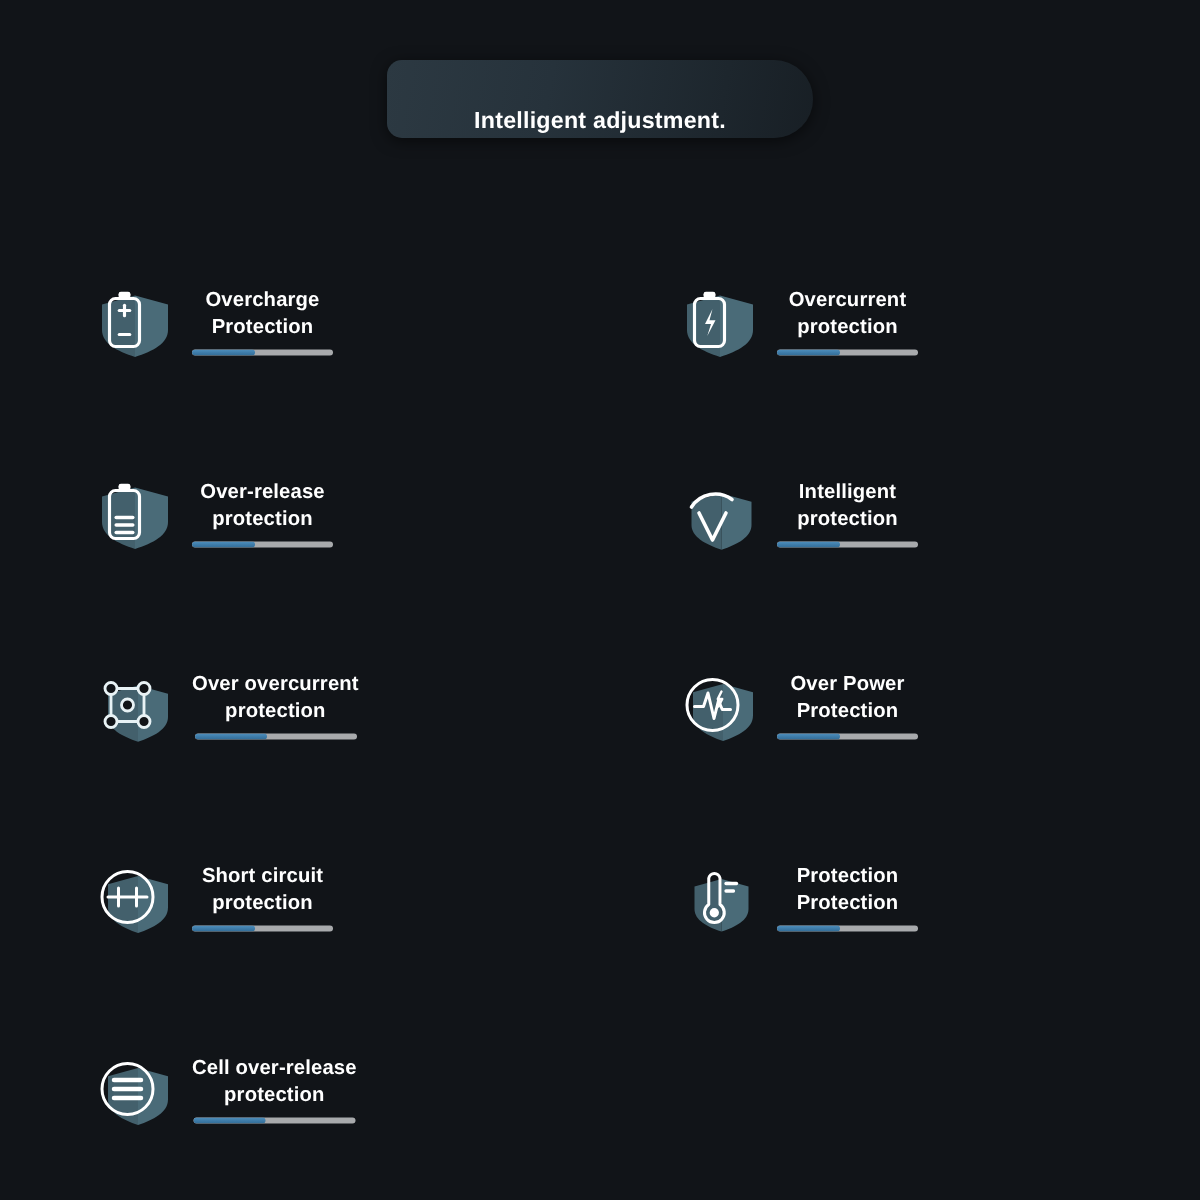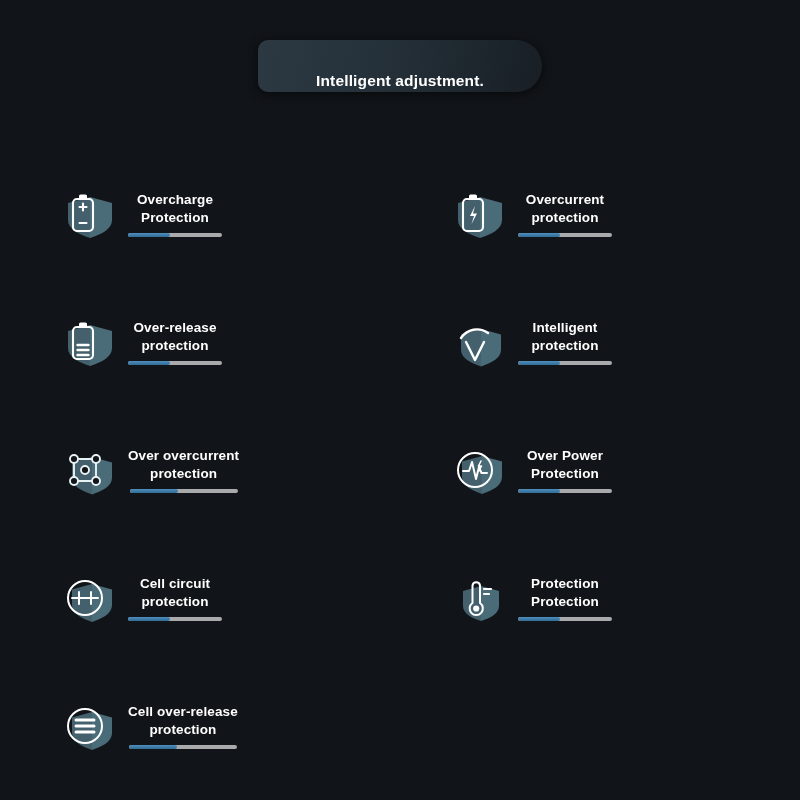--- a/index.html
+++ b/index.html
@@ -280,21 +280,21 @@
           <path d="M32 17 L12 22.5 L12 38 C12 46.5 21.5 51.5 32 55 Z" fill="#4a6b78" opacity="0.88"></path>
         </svg>
         <svg class="glyph" width="62" height="62" viewBox="0 0 62 62" fill="none" stroke="#ffffff" stroke-width="2" stroke-linecap="round" stroke-linejoin="round">
           <circle cx="25" cy="31" r="17"></circle>
           <line x1="12" y1="31" x2="38" y2="31"></line>
           <line x1="19" y1="25" x2="19" y2="37"></line>
           <line x1="31" y1="25" x2="31" y2="37"></line>
         </svg>
       </div>
       <div class="text-block">
-        <div class="label">Cell circuit</div>
+        <div class="label">Short circuit</div>
         <div class="label">protection</div>
         <div class="bar">
             <i style="width: 45%;"></i>
           </div>
       </div>
     </div>
   </div>
 
   <div class="cell right">
     <div class="feature">

